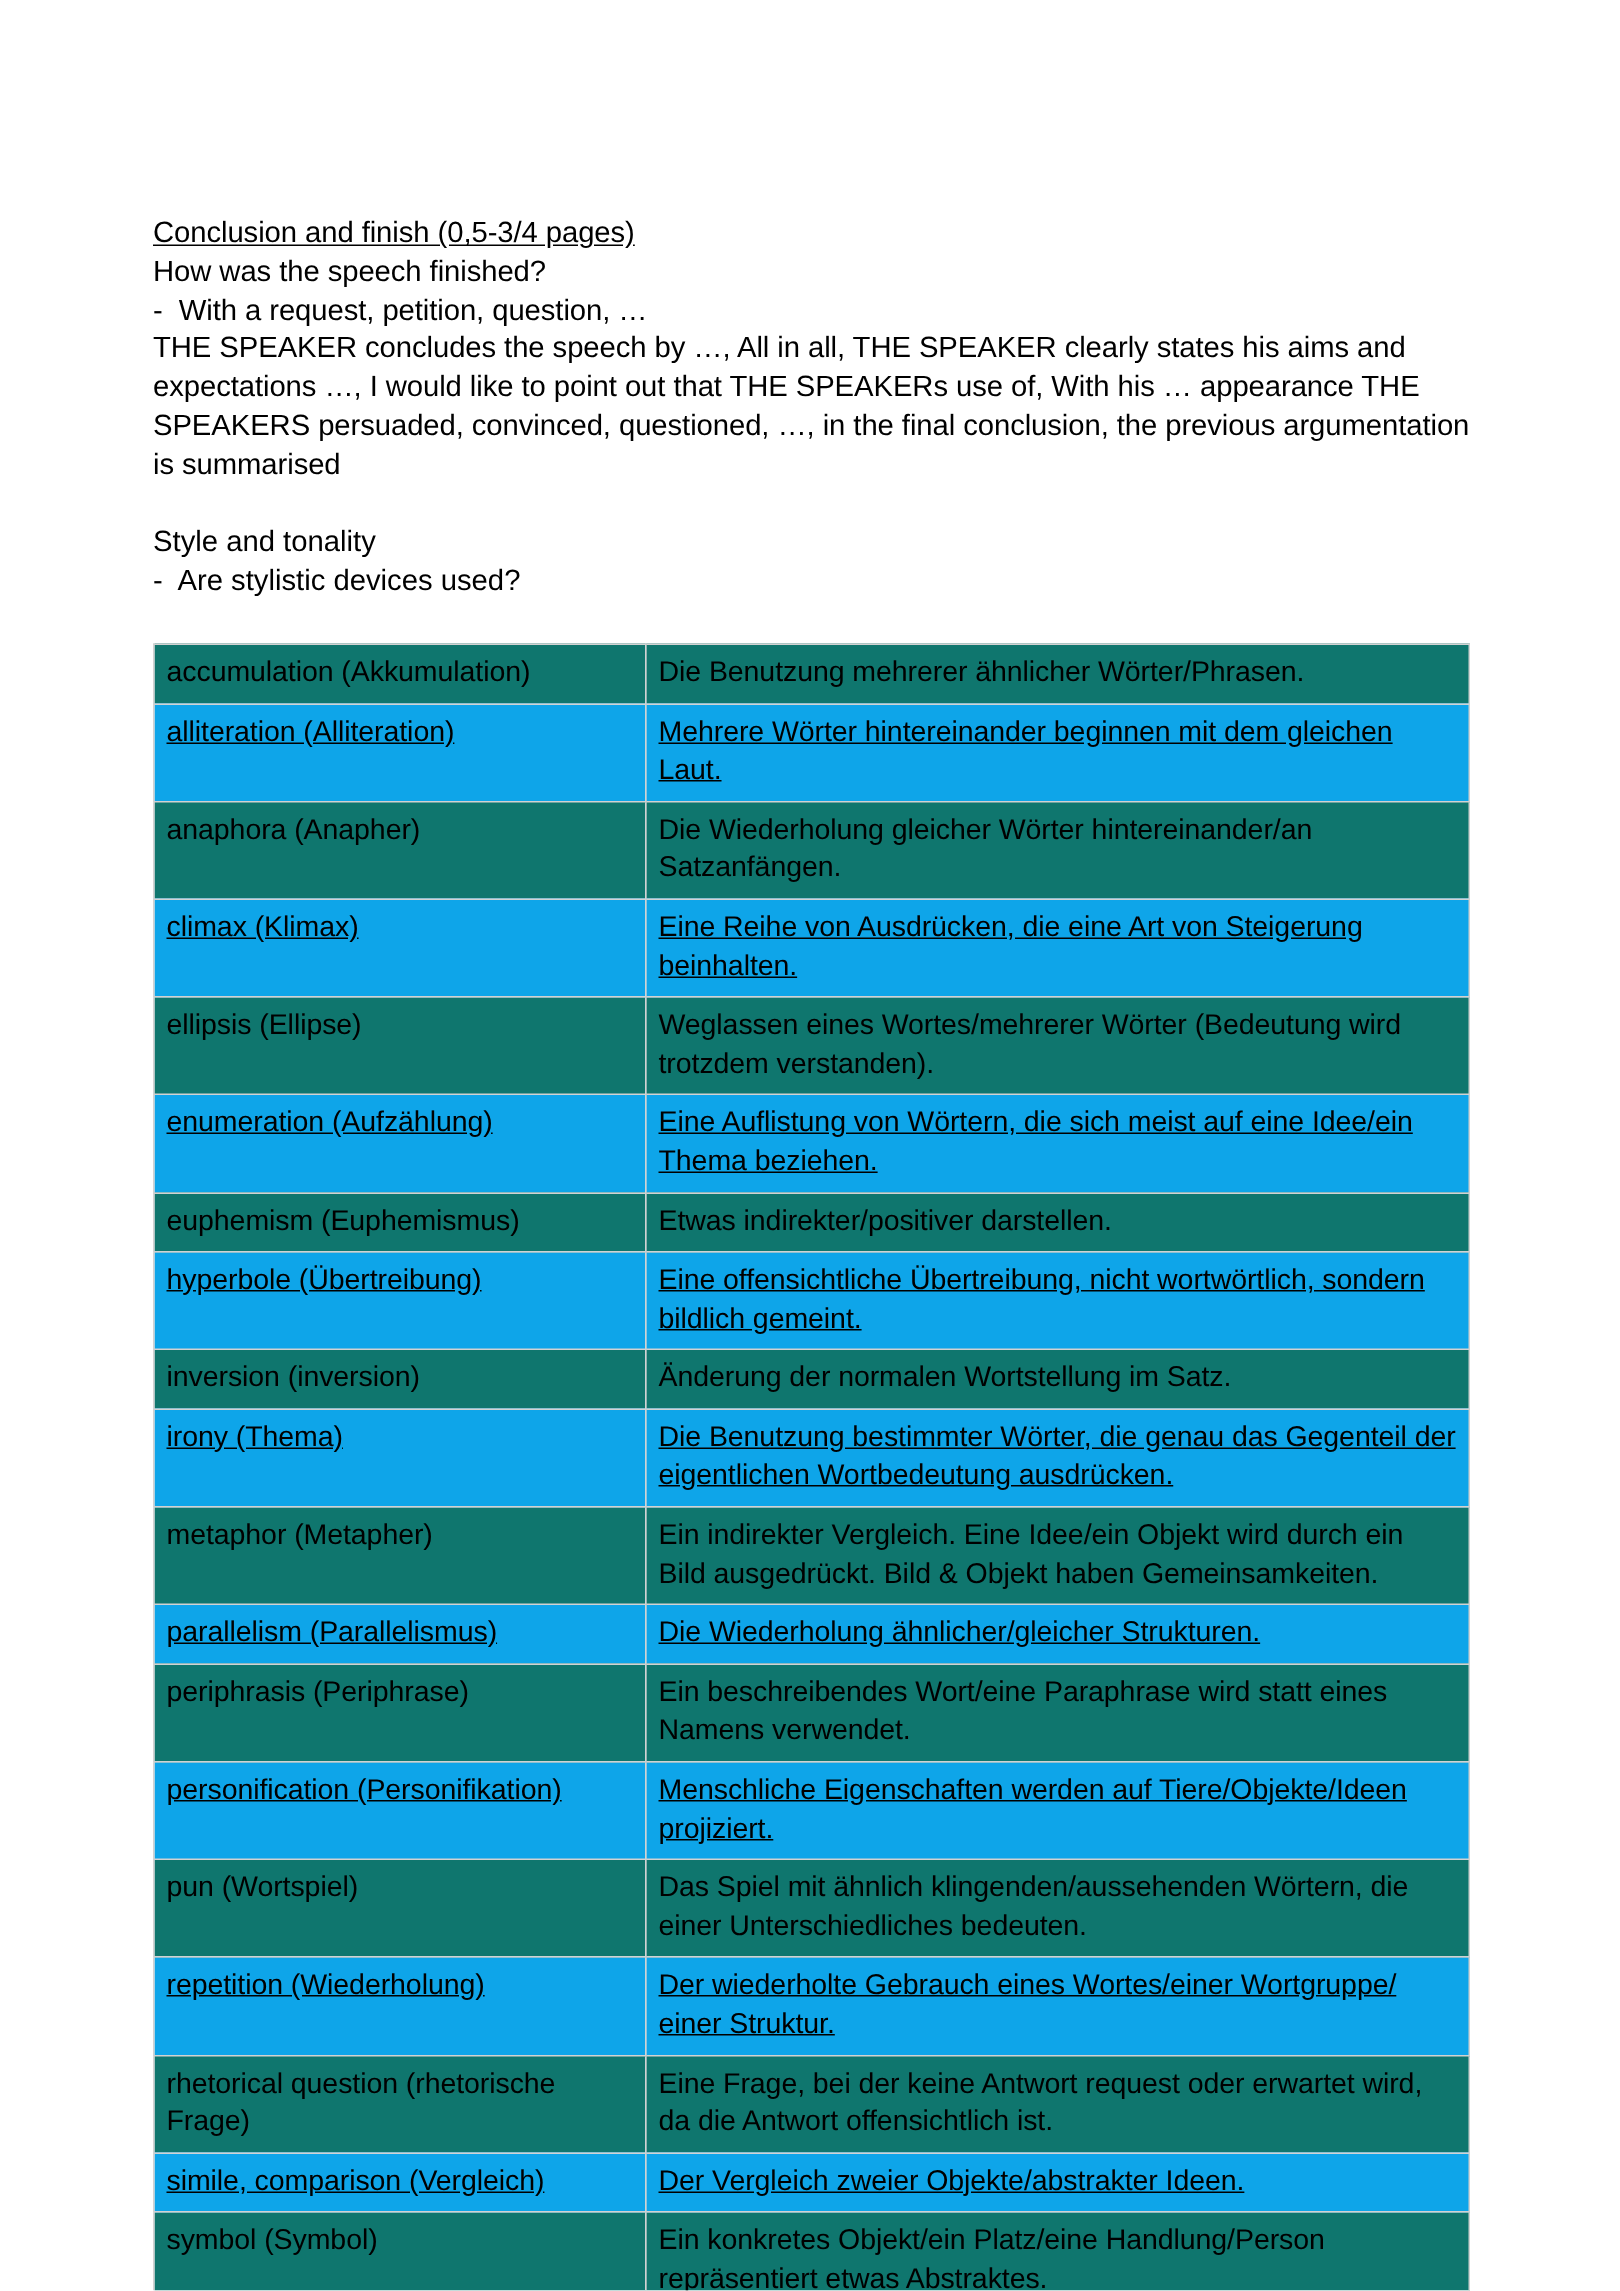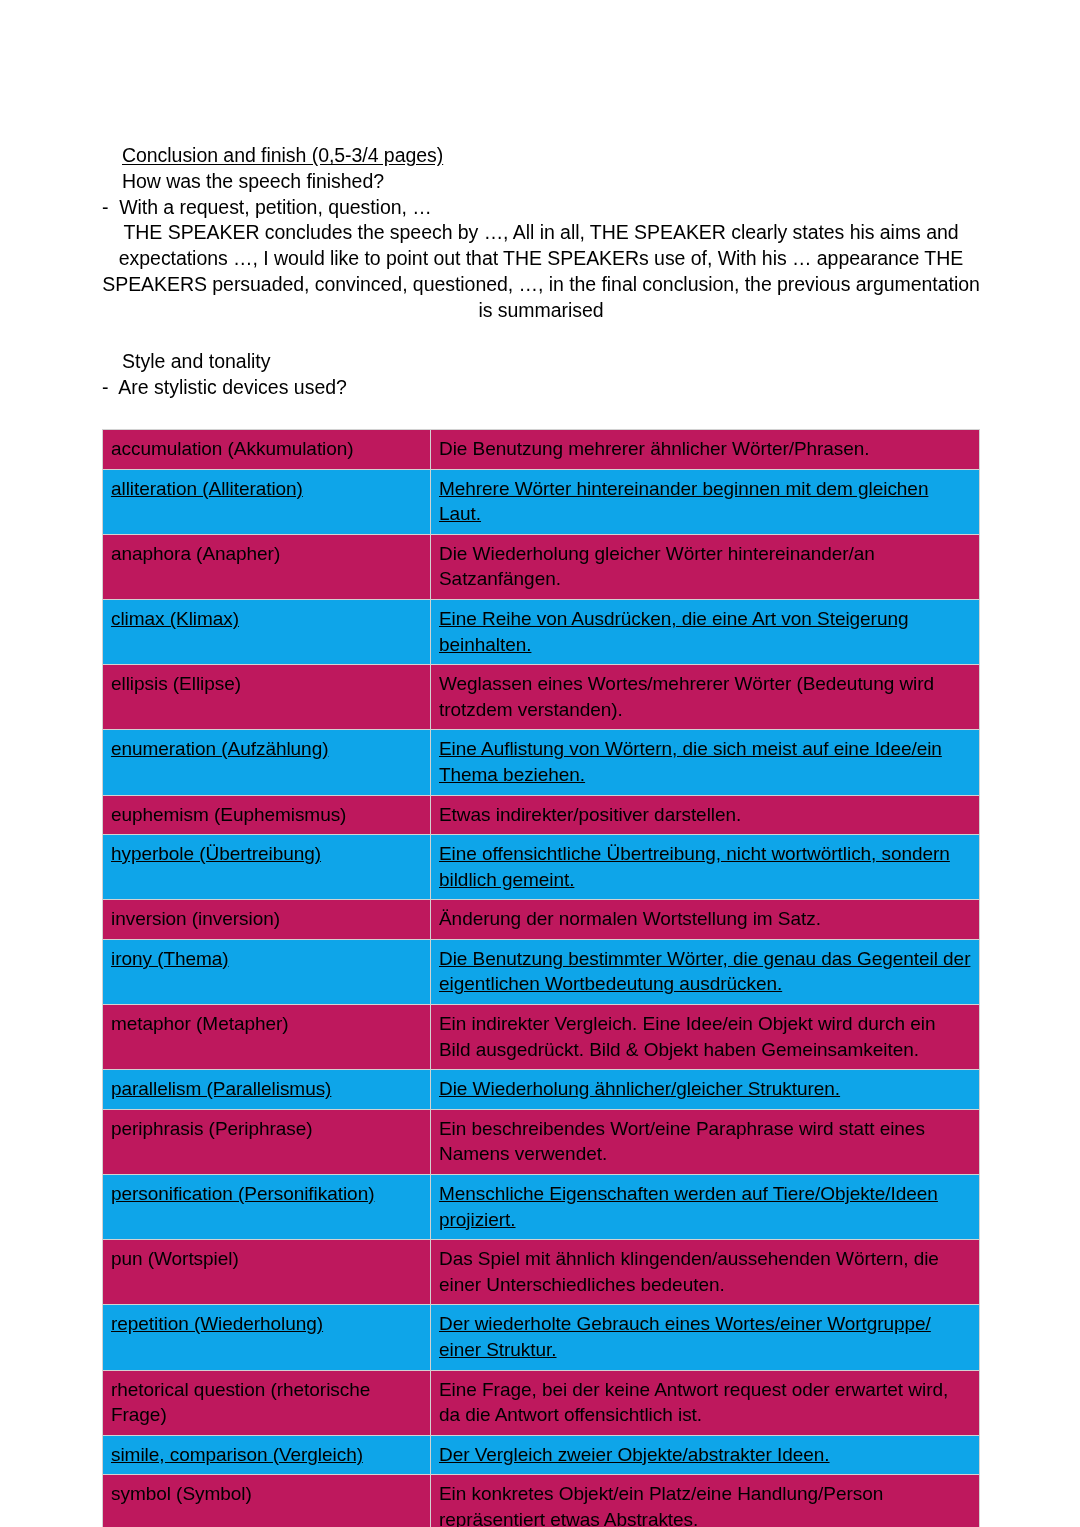--- a/index.html
+++ b/index.html
@@ -28,29 +28,28 @@
   
   .prose {
     font-size: 19.5px;
     line-height: 25.8px;
     letter-spacing: -0.05px;
   }
   .heading-underline {
     text-decoration: underline;
     text-underline-offset: 2px;
   }
-  .prose-line { white-space: pre-wrap; margin-left: 20px; }
+  .prose-line { white-space: pre-wrap; }
   .dash-line {
     display: block;
     white-space: pre;
   }
   .para {
     margin: 0;
     width: 878px;
-    text-align: center;
   }
   .spacer-line { height: 25.8px; }
 
   .section-head {
     font-size: 19.5px;
     line-height: 25.8px;
   }
 
   
   table.devices {
@@ -63,21 +62,21 @@
     border: 1px solid #d2d2d2;
     vertical-align: top;
     font-size: 19px;
     line-height: 25.6px;
     padding: 6px 8px 7px 8px;
     letter-spacing: -0.05px;
   }
   table.devices col.c-term { width: 328px; }
   table.devices col.c-def  { width: 549px; }
   tr.shaded td { background: #0ea5e9; text-decoration: underline; }
-  tr.plain td  { background: #be185d; }
+  tr.plain td  { background: #0f766e; }
 </style>
 </head>
 <body>
 
 <div id="page">
   <div id="content">
 
     <div class="prose">
       <div class="prose-line heading-underline">Conclusion and finish (0,5-3/4 pages)</div>
       <div class="prose-line">How was the speech finished?</div>

